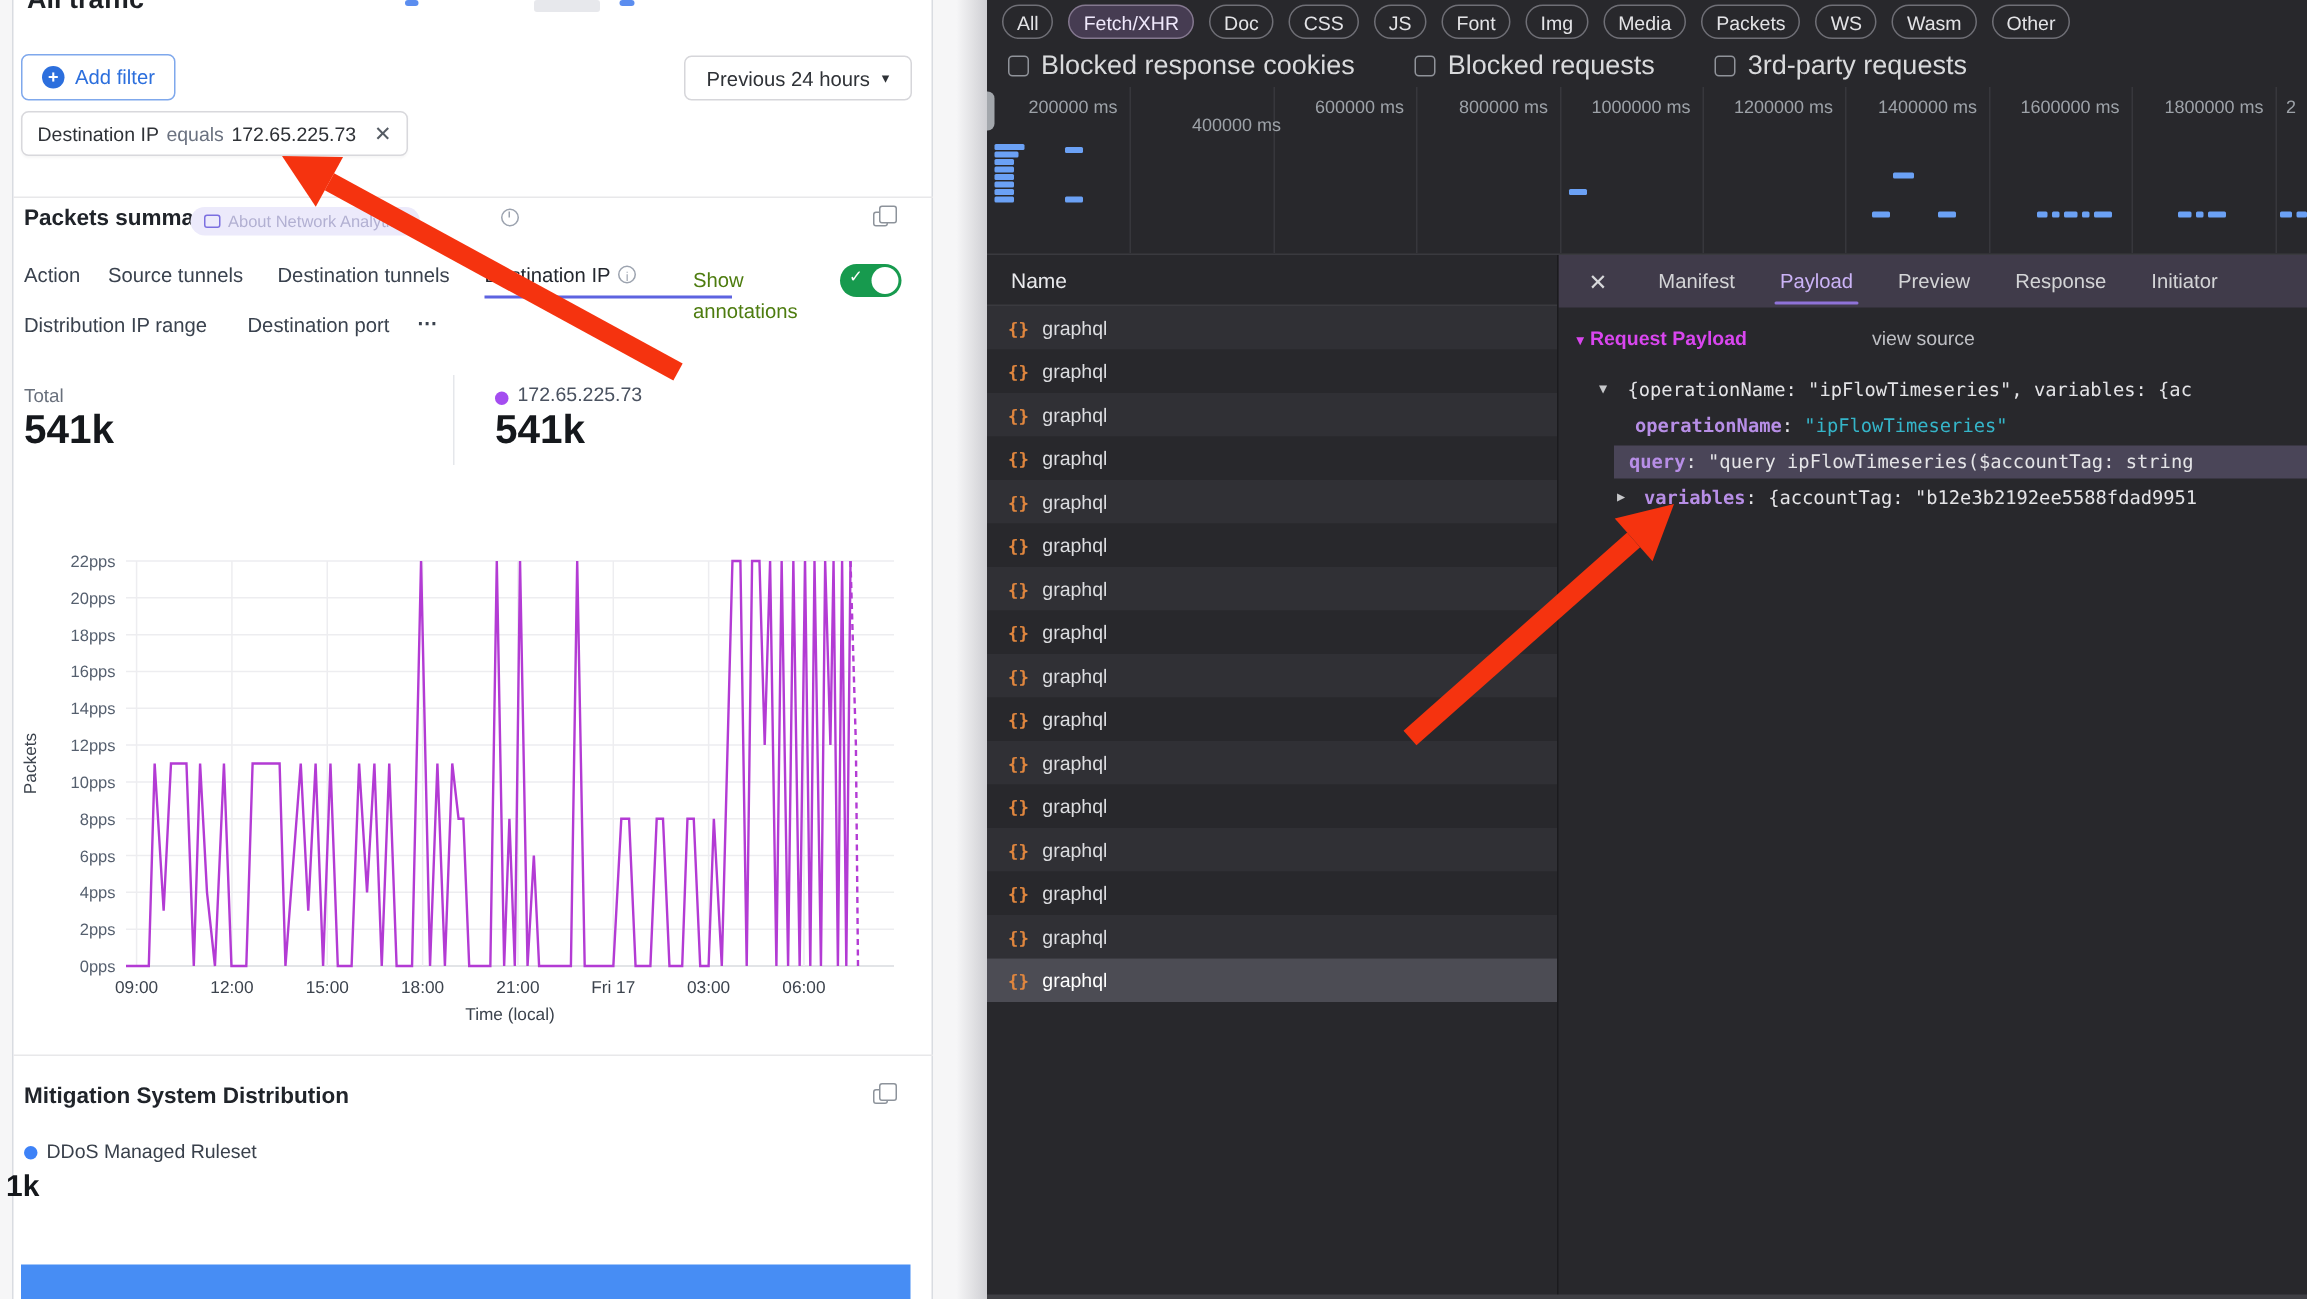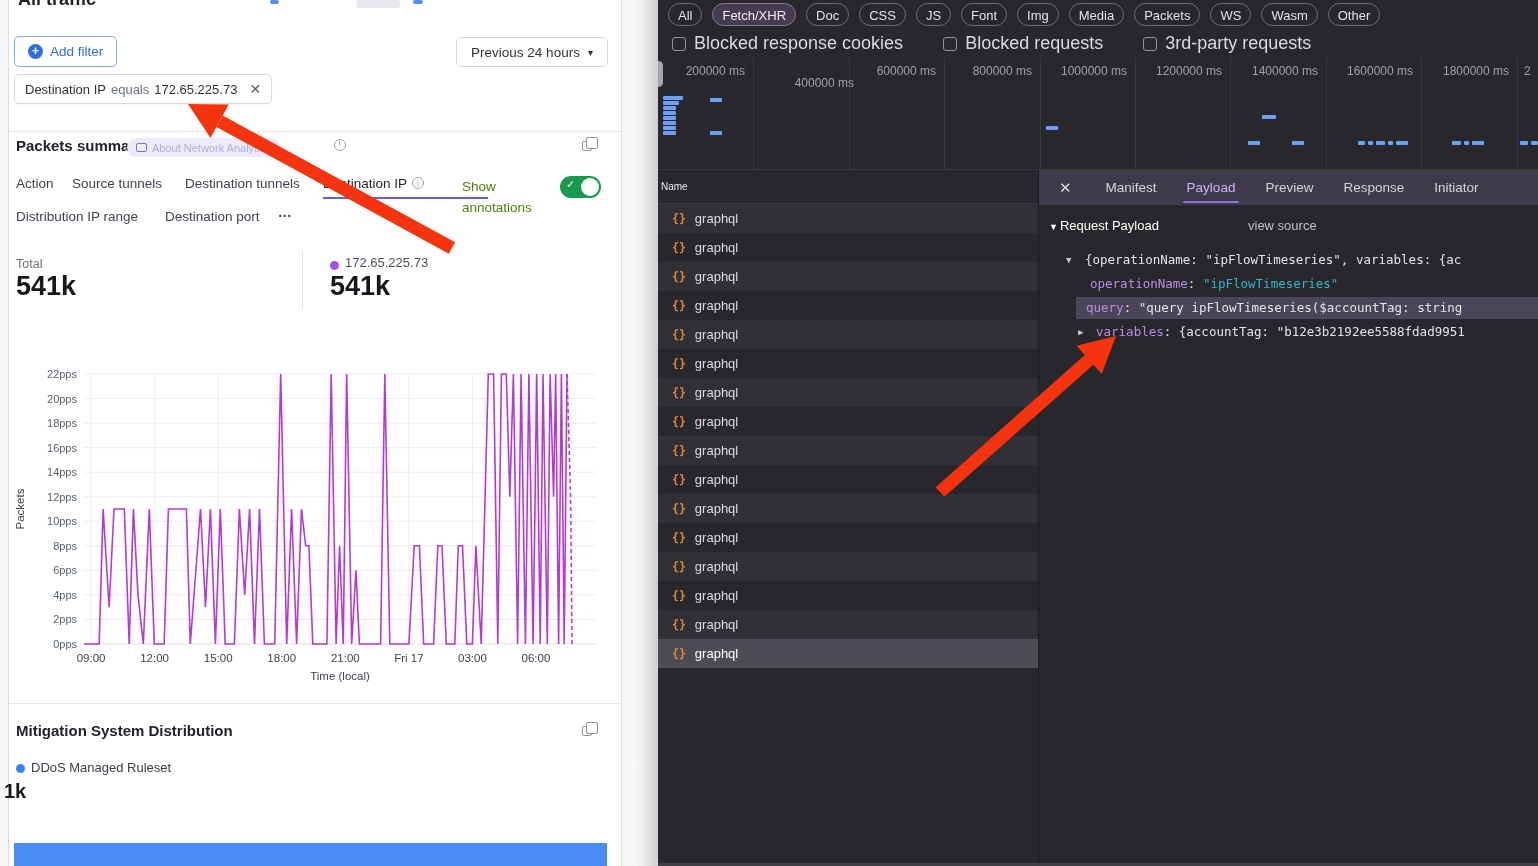--- a/index.html
+++ b/index.html
@@ -75,48 +75,48 @@
   .cb-item { display:flex; align-items:center; gap:8px; font-size:18px; color:#d9dadc; cursor:pointer; }
   .cb-box { width:14px; height:14px; border:1.6px solid #90939a; border-radius:3px; background:#2a2a2e; }
   .timeline { position:absolute; left:0; top:58px; width:880px; height:112px;
     border-bottom:1px solid #3a3a3f; overflow:hidden; }
   .tl-label { position:absolute; top:6px; width:84px; text-align:right; font-size:12px; color:#9da2a8; white-space:nowrap; }
   .tl-vline { position:absolute; top:0; bottom:0; width:1px; background:#37373c; }
   .tl-mark { position:absolute; height:3.5px; border-radius:1px; background:#6ba1f5; }
   .tl-pill { position:absolute; left:-4px; top:3px; width:9px; height:26px; border-radius:6px;
     background:#b9bdc3; opacity:.85; }
   .name-header { position:absolute; left:0; top:170px; width:380px; height:34px;
-    border-bottom:1px solid #3a3a3f; font-size:10px; color:#e9eaed; line-height:34px; padding-left:3px; }
+    border-bottom:1px solid #3a3a3f; font-size:14px; color:#e9eaed; line-height:34px; padding-left:16px; }
   .req-list { position:absolute; left:0; top:204px; width:380px; }
   .req-row { height:29px; display:flex; align-items:center; gap:9px; padding-left:14px;
     font-size:13px; color:#dcdde0; cursor:pointer; }
   .req-row:nth-child(odd) { background:#303035; }
   .req-row:nth-child(even) { background:#28282c; }
   .req-row.selected { background:#4c4c54; color:#fff; }
   .gql-ic { font-family:"DejaVu Sans Mono",monospace; font-size:11.5px; font-weight:bold; color:#e0863e; }
   .panel-vdiv { position:absolute; left:380px; top:170px; bottom:0; width:1px; background:#1b1b1e; }
   .detail-panel { position:absolute; left:381px; top:170px; right:0; bottom:0; overflow:hidden; }
   .detail-tabs { position:absolute; left:0; top:0; right:0; height:35px; background:#403b4a;
     display:flex; align-items:center; gap:30px; padding-left:20px; }
   .dt-close { color:#d8d9db; font-size:15px; cursor:pointer; margin-right:4px; }
   .dt-tab { position:relative; height:35px; line-height:35px; font-size:13.5px; color:#d3d4d6;
     cursor:pointer; white-space:nowrap; }
   .dt-tab.active { color:#cbb3f6; }
   .dt-tab.active::after { content:""; position:absolute; left:-4px; right:-4px; bottom:2px;
     height:2.5px; background:#8f73d9; border-radius:2px; }
-  .payload-head { position:absolute; left:10px; top:48px; font-size:13px; font-weight:normal; color:#ffffff; }
+  .payload-head { position:absolute; left:10px; top:48px; font-size:13px; font-weight:bold; color:#d946ef; }
   .payload-head .tri { font-size:9px; margin-right:2px; }
   .view-source { position:absolute; left:209px; top:48px; font-size:13px; color:#bfc0c5; cursor:pointer; }
   .pl-lines { position:absolute; left:0; top:78px; right:0; }
   .pl-line { position:relative; height:24px; line-height:24px; white-space:nowrap;
     font-family:"DejaVu Sans Mono",monospace; font-size:12.5px; color:#e4e4e7; }
   .pl-line .band { position:absolute; left:37px; right:0; top:1px; bottom:1px; background:#4a4558; }
   .pl-line .content { position:absolute; }
   .pl-tri { position:absolute; font-size:9px; color:#c7c8cb; }
-  .tok-key { color:#b78ee6; }
+  .tok-key { color:#b78ee6;font-weight:bold; }
   .tok-string { color:#35b5c9; }
   .tok-plain { color:#e4e4e7; }
   .dt-bottom { position:absolute; left:0; bottom:0; width:880px; height:3px; background:#3f3f44; }
 
   .arrows { position:absolute; left:0; top:0; pointer-events:none; }
 </style>
 </head>
 <body>
 
 <div class="stage">

